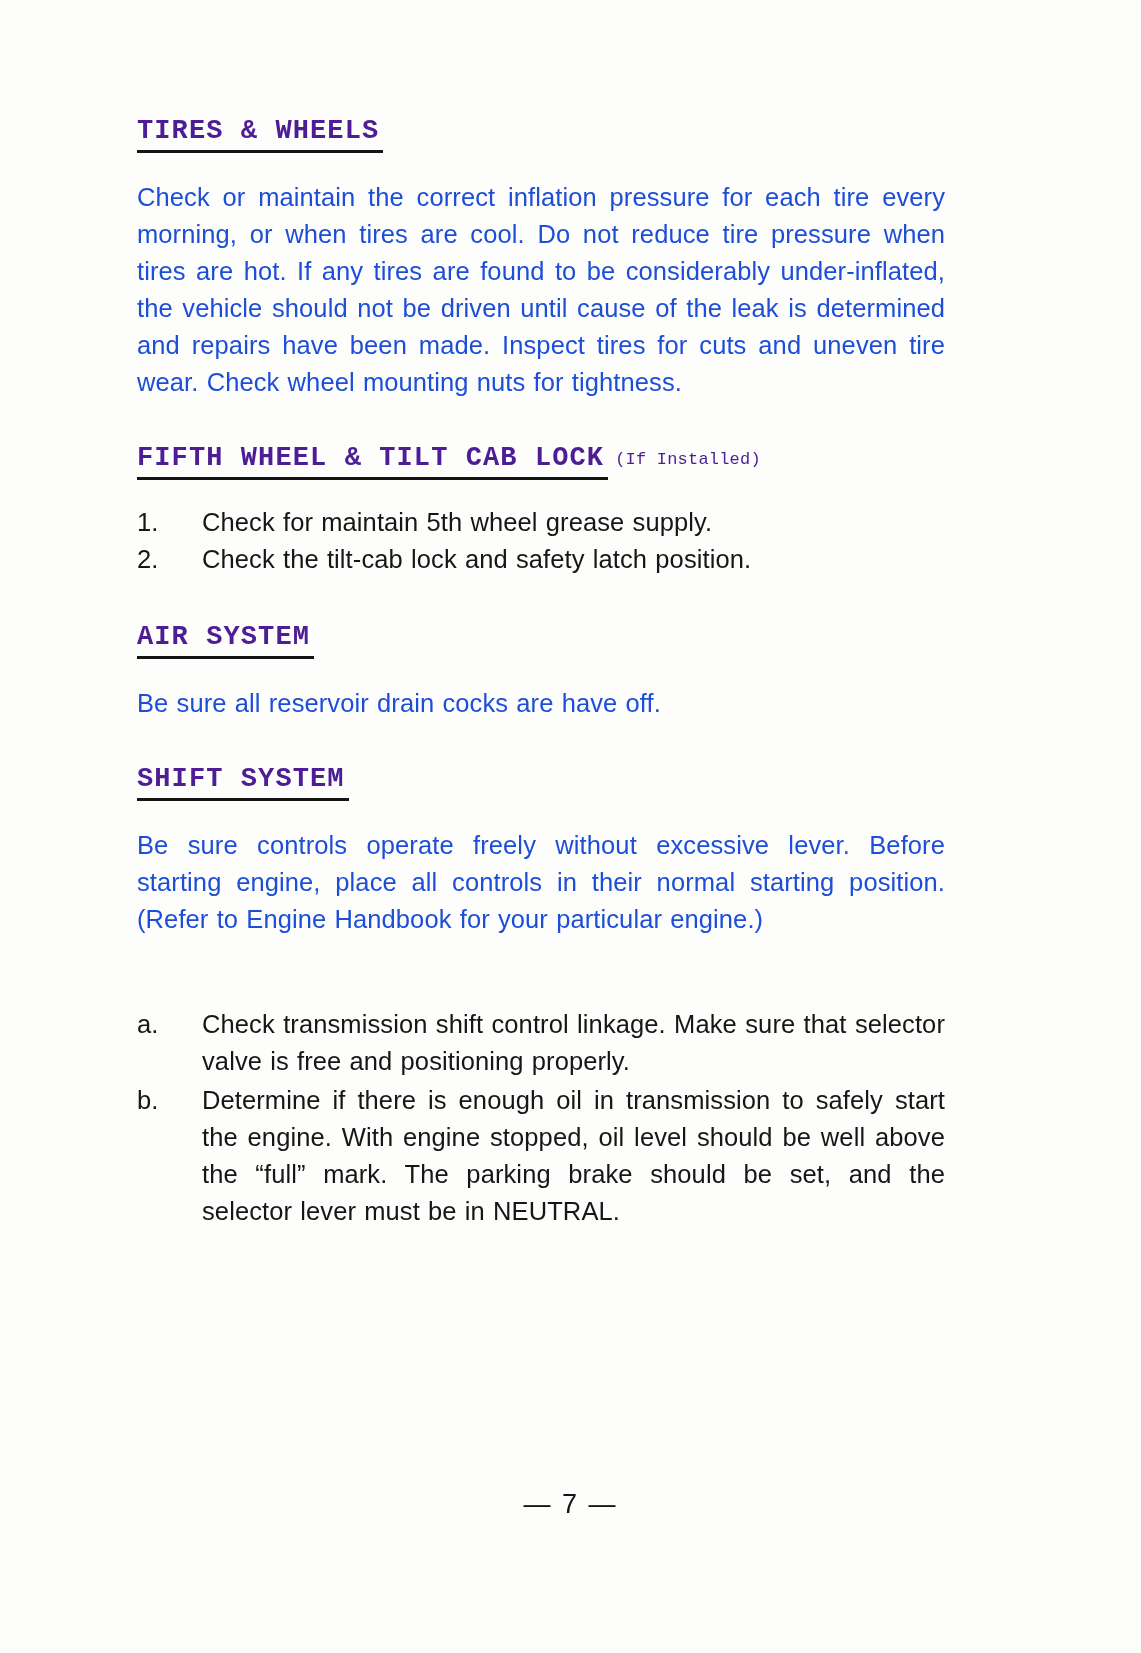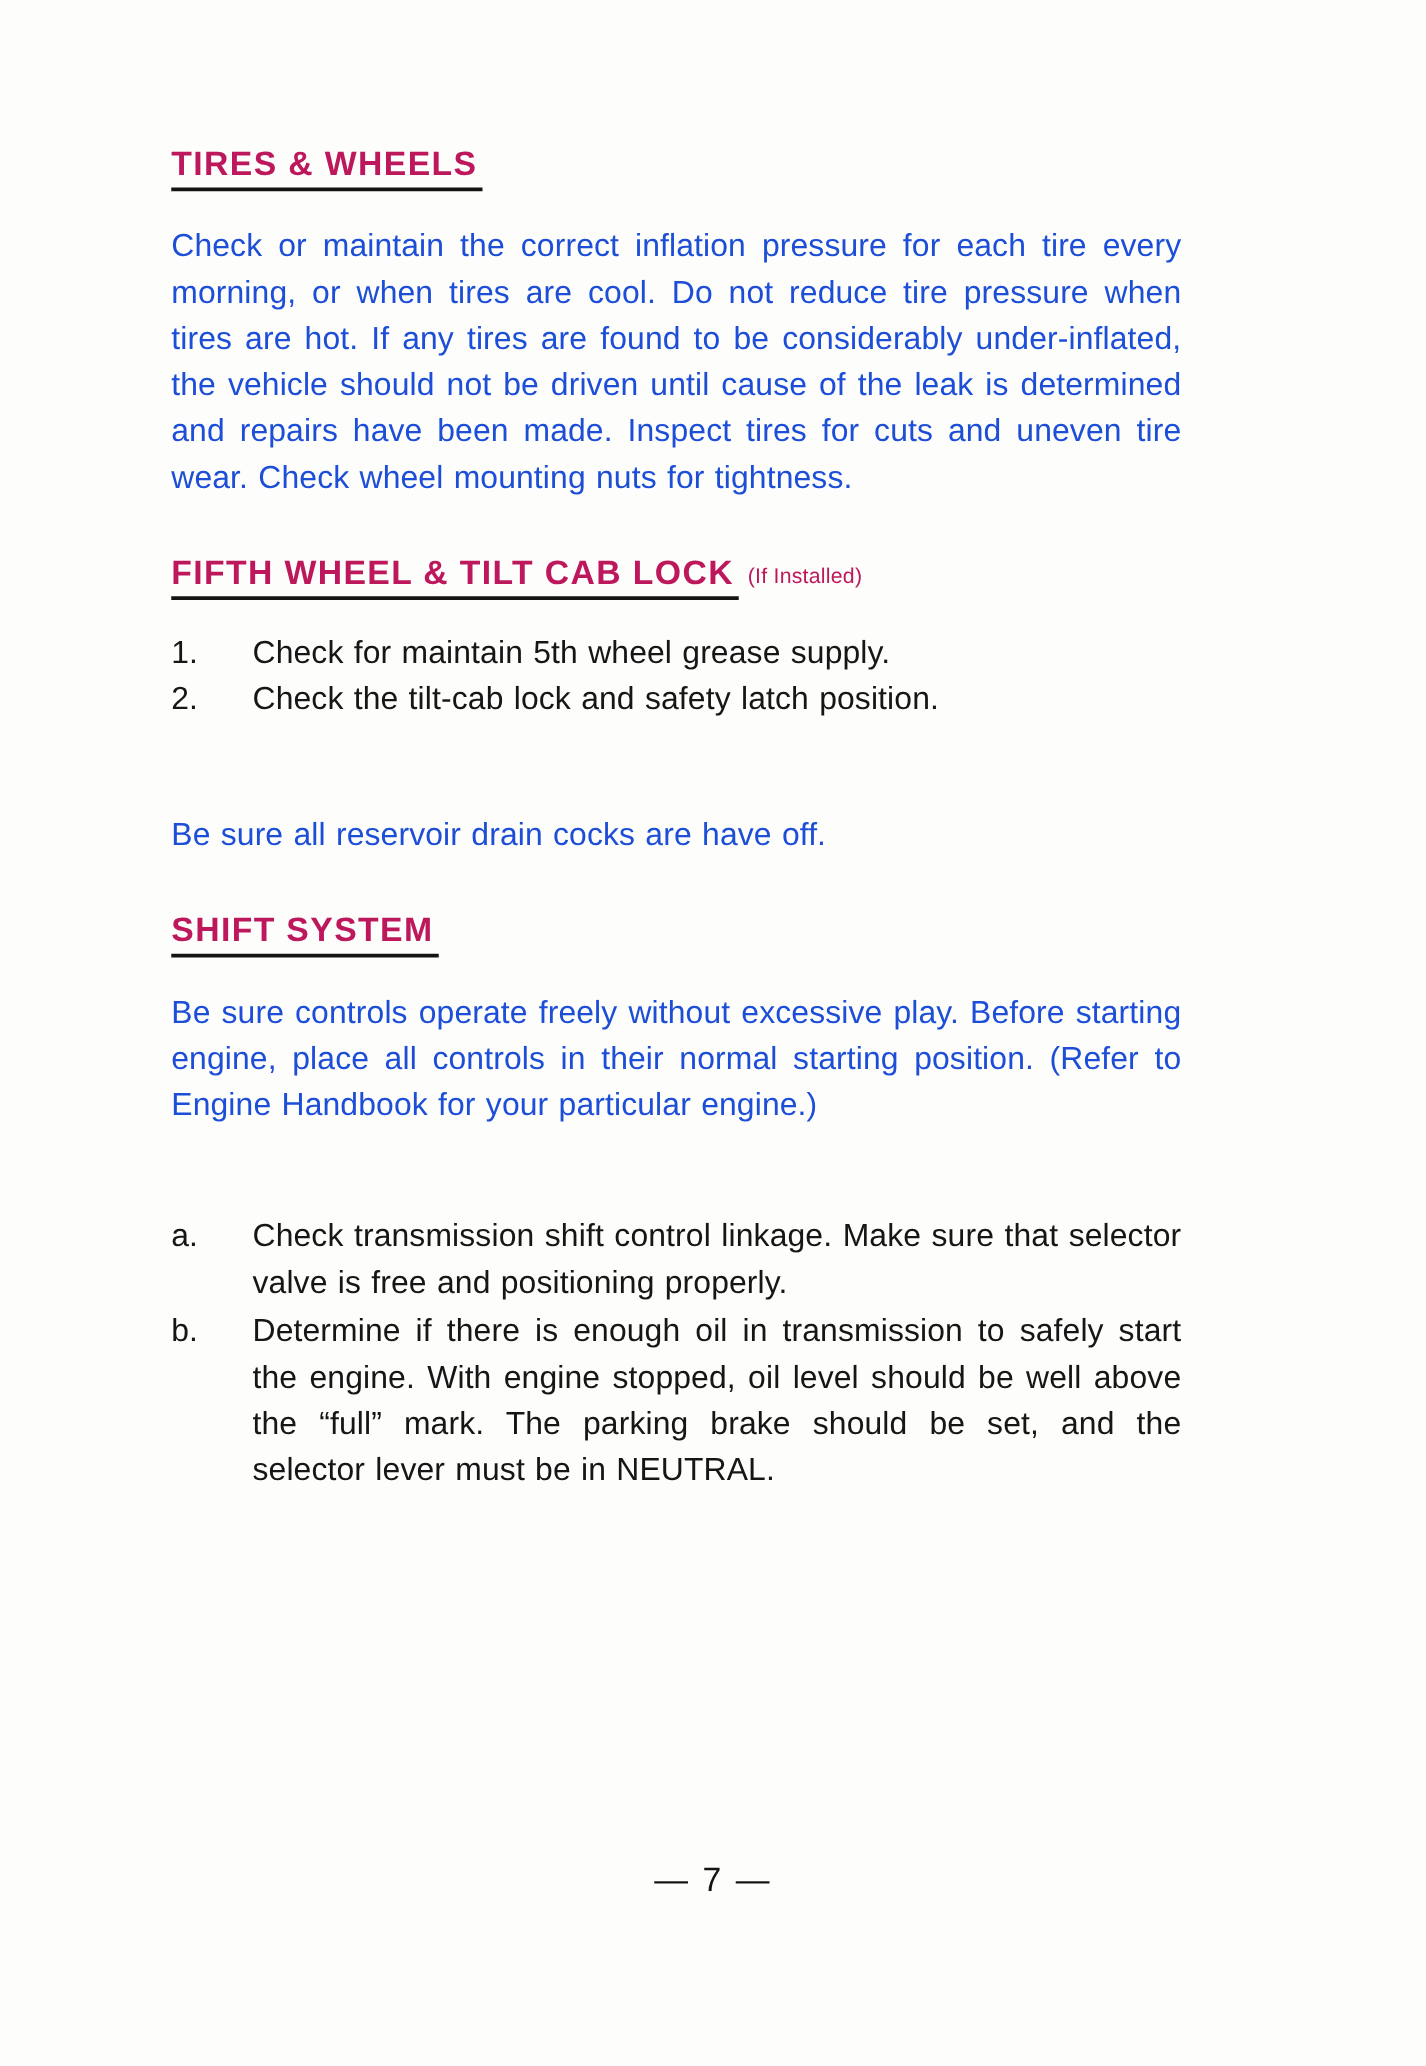--- a/index.html
+++ b/index.html
@@ -22,24 +22,24 @@
     position: absolute;
     left: 137px;
     top: 118px;
     width: 808px;
   }
 
   
   .section-head {
     margin: 0;
     padding: 0;
-    font-family: Liberation Sans, sans-serif;
+    font-family: Liberation Mono, monospace;
     font-size: 27px;
     line-height: 1.0;
-    color: #be185d;
+    color: #4c1d95;
     letter-spacing: 0.6px;
     white-space: nowrap;
   }
 
   .section-head .head-main {
     font-weight: bold;
     display: inline-block;
     border-bottom: 3.5px solid #141414;
     padding-bottom: 5px;
     padding-right: 4px;
@@ -155,32 +155,35 @@
         <li class="item-row">
           <span class="item-marker">2.</span>
           <span class="item-text">Check the tilt-cab lock and safety latch position.</span>
         </li>
       </ol>
     </div>
 
     <div class="gap-list-to-head"></div>
 
     <div>
+      <h2 class="section-head">
+        <span class="head-main">AIR SYSTEM</span>
+      </h2>
       <div class="gap-head-to-body"></div>
       <p class="body-par last-line-natural">Be sure all reservoir drain cocks are have off.</p>
     </div>
 
     <div class="gap-body-to-head"></div>
 
     <div>
       <h2 class="section-head">
         <span class="head-main">SHIFT SYSTEM</span>
       </h2>
       <div class="gap-head-to-body"></div>
-      <p class="body-par last-line-natural">Be sure controls operate freely without excessive play. Before starting engine, place all controls in their normal starting position. (Refer to Engine Handbook for your particular engine.)</p>
+      <p class="body-par last-line-natural">Be sure controls operate freely without excessive lever. Before starting engine, place all controls in their normal starting position. (Refer to Engine Handbook for your particular engine.)</p>
     </div>
 
     <div class="gap-body-to-head"></div>
 
     <div>
       <div class="gap-head-to-list"></div>
       <ol class="item-list">
         <li class="item-row">
           <span class="item-marker">a.</span>
           <span class="item-text">Check transmission shift control linkage. Make sure that selector valve is free and positioning properly.</span>

